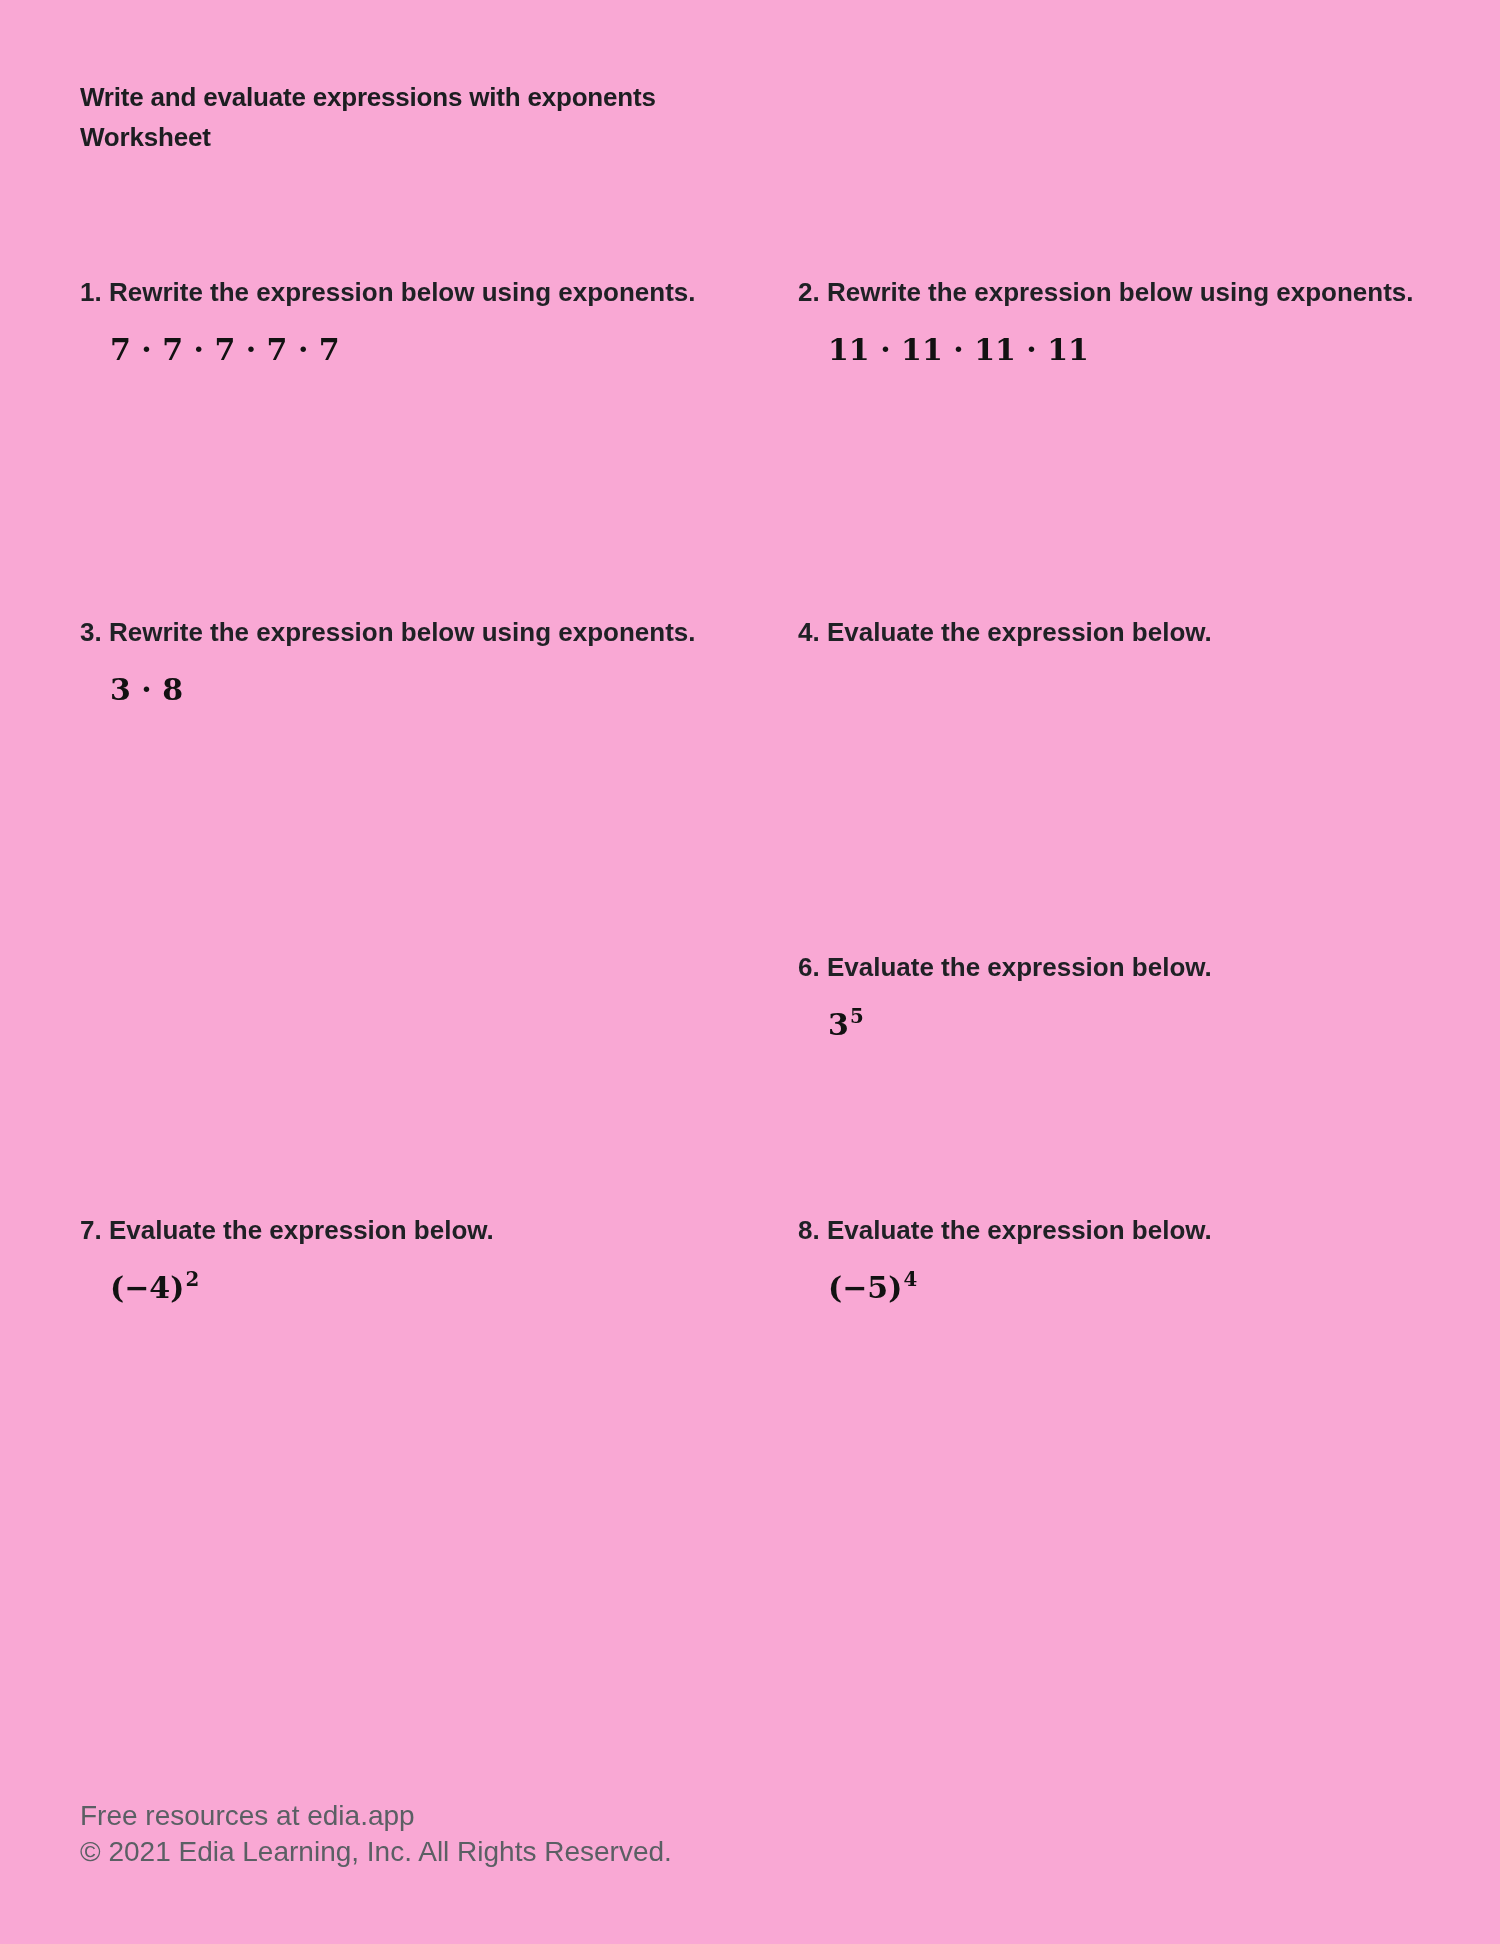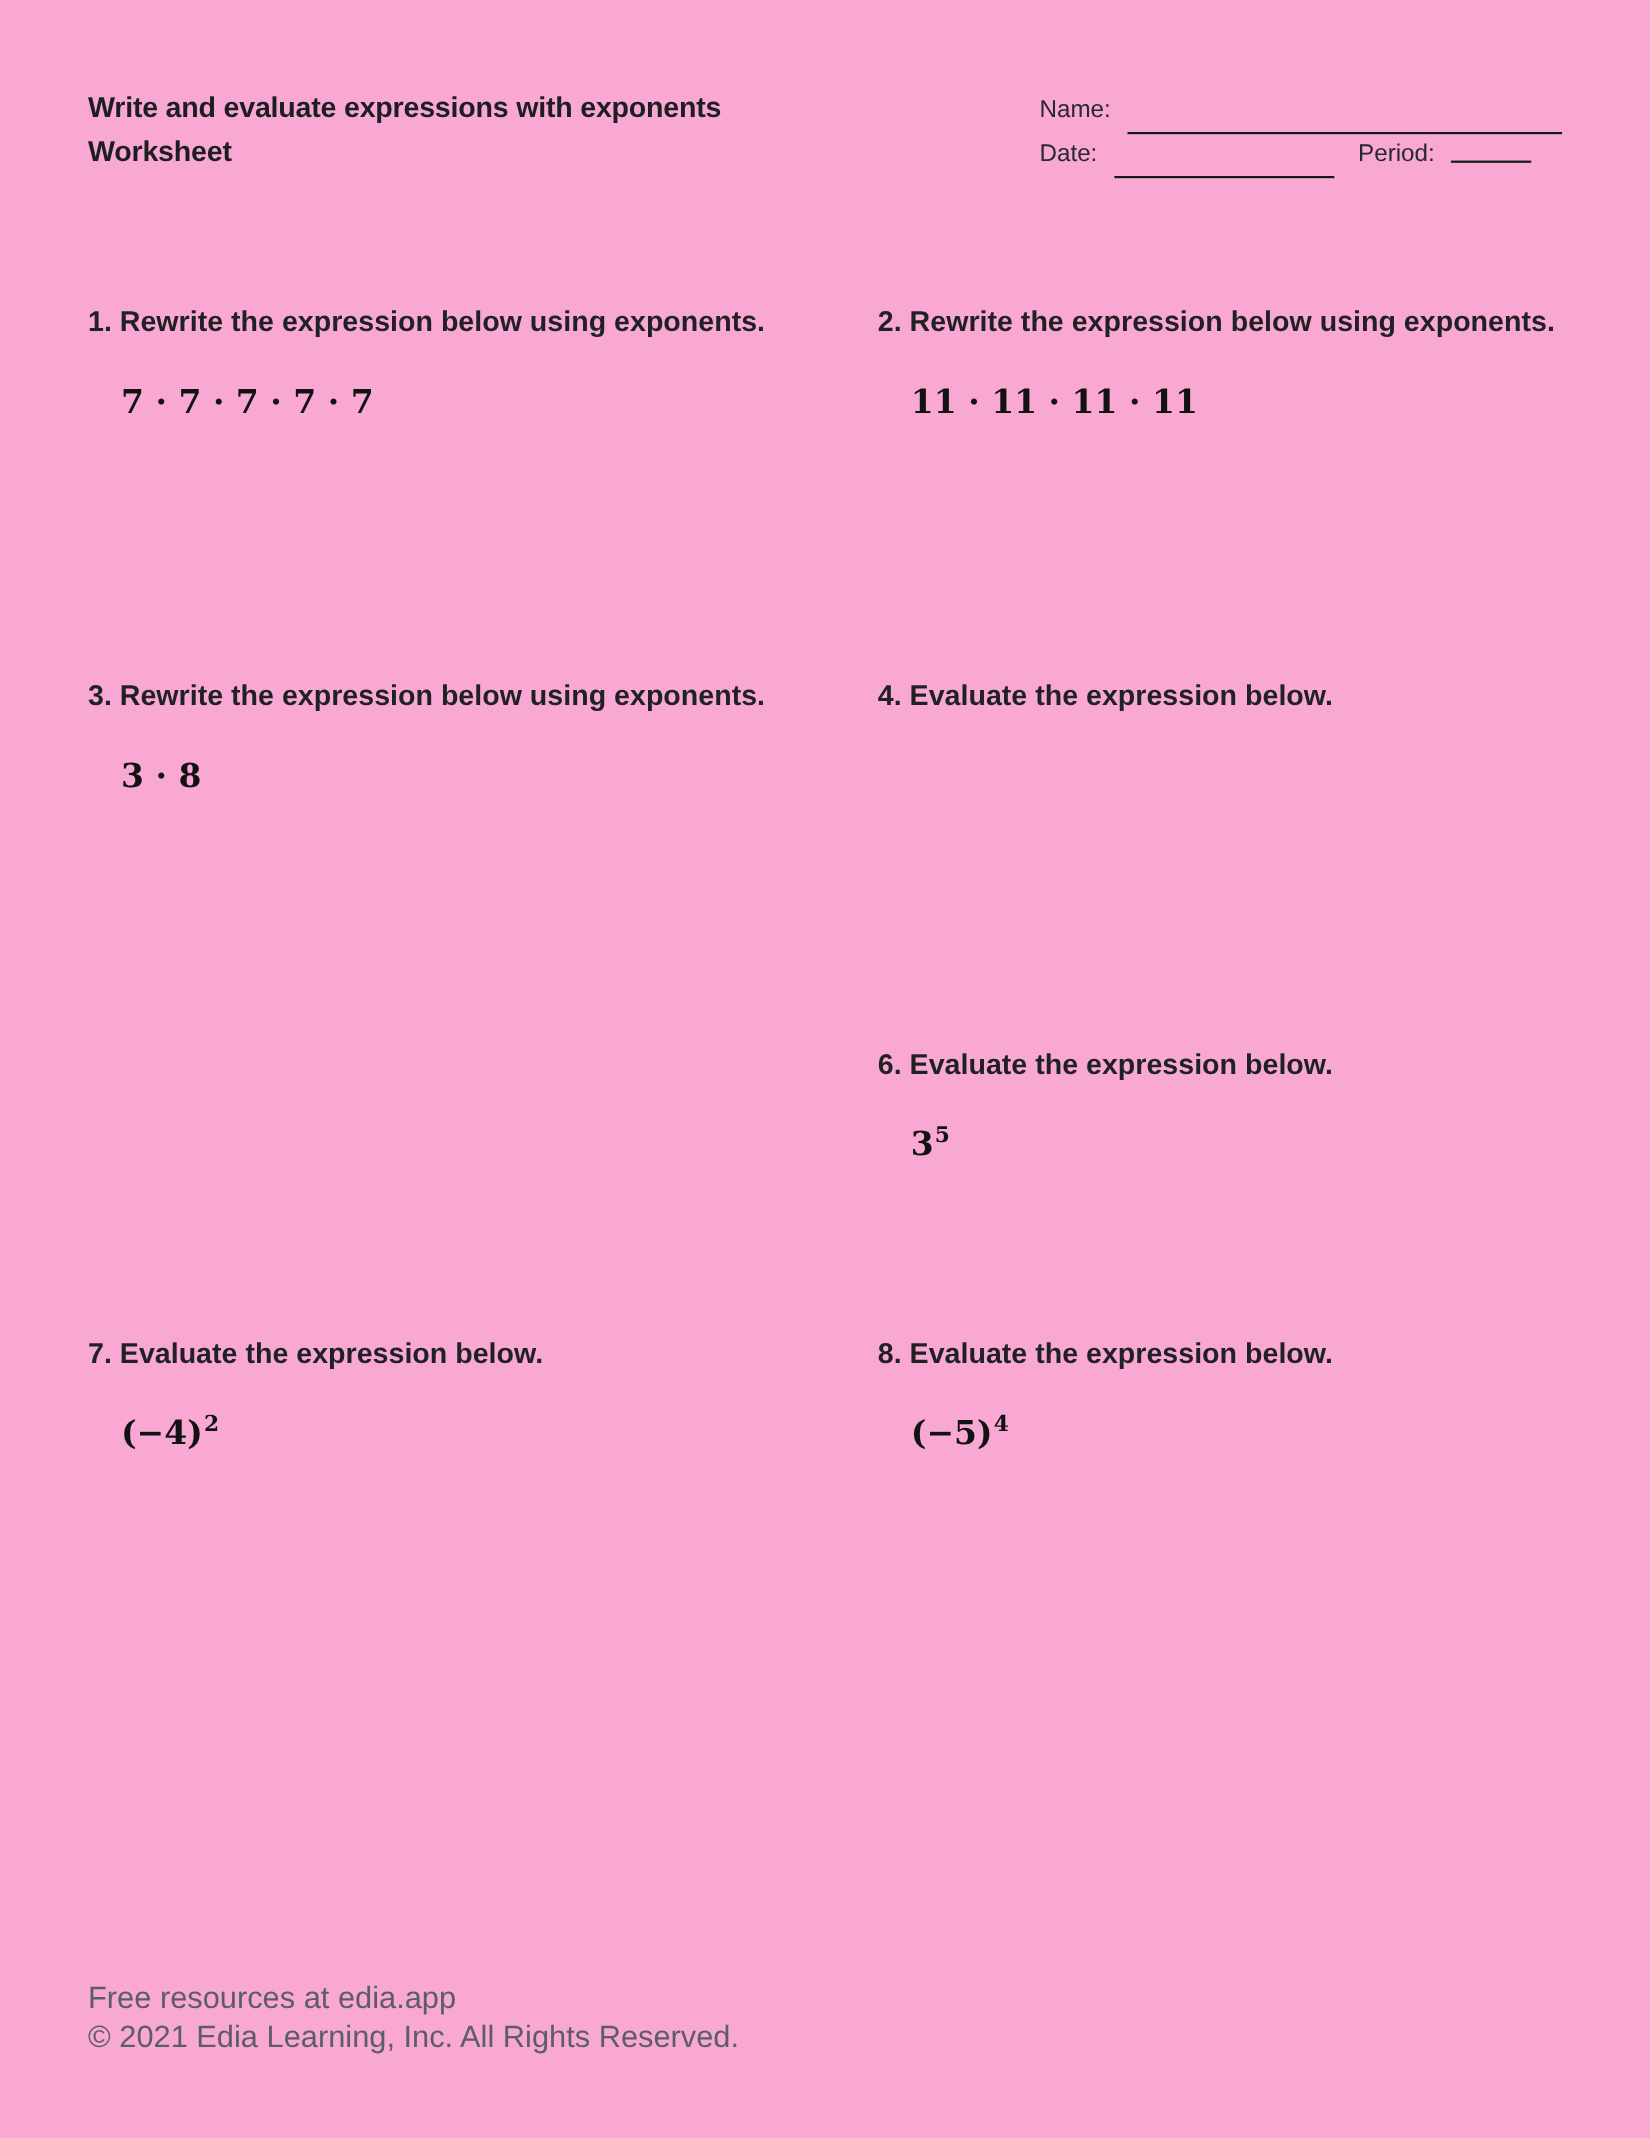--- a/index.html
+++ b/index.html
@@ -61,21 +61,21 @@
   .r3 { top: 949px; }
   .r4 { top: 1212px; }
   .c1 { left: 80px; }
   .c2 { left: 798px; }
   .q {
     font-size: 26px;
     line-height: 36px;
     color: #1f2125;
   }
   .math {
-    margin-top: 36px;
+    margin-top: 20px;
     margin-left: 30px;
     font-family: "DejaVu Serif", serif;
     font-size: 30px;
     line-height: 40px;
     color: #121212;
   }
   .math .sup {
     font-size: 66%;
     position: relative;
     top: -0.6em;
@@ -95,34 +95,20 @@
 </head>
 <body>
 
 <div class="page">
 
   <div class="title">
     <div>Write and evaluate expressions with exponents</div>
     <div>Worksheet</div>
   </div>
 
-  <div class="fields">
-    <div class="field-row">
-      <span class="field-label">Name:</span>
-      <span class="blank blank-name"></span>
-    </div>
-    <div class="field-row">
-      <span class="field-label">Date:</span>
-      <span class="blank blank-date"></span>
-      <span class="period-group">
-        <span class="field-label">Period:</span>
-        <span class="blank blank-period"></span>
-      </span>
-    </div>
-  </div>
 
   <div class="problem r1 c1">
     <div class="q">
       <span>1.</span>
       <span>Rewrite the expression below using exponents.</span>
     </div>
     <div class="math">
       <span>7 · 7 · 7 · 7 · 7</span><span class="sup"></span>
     </div>
   </div>

